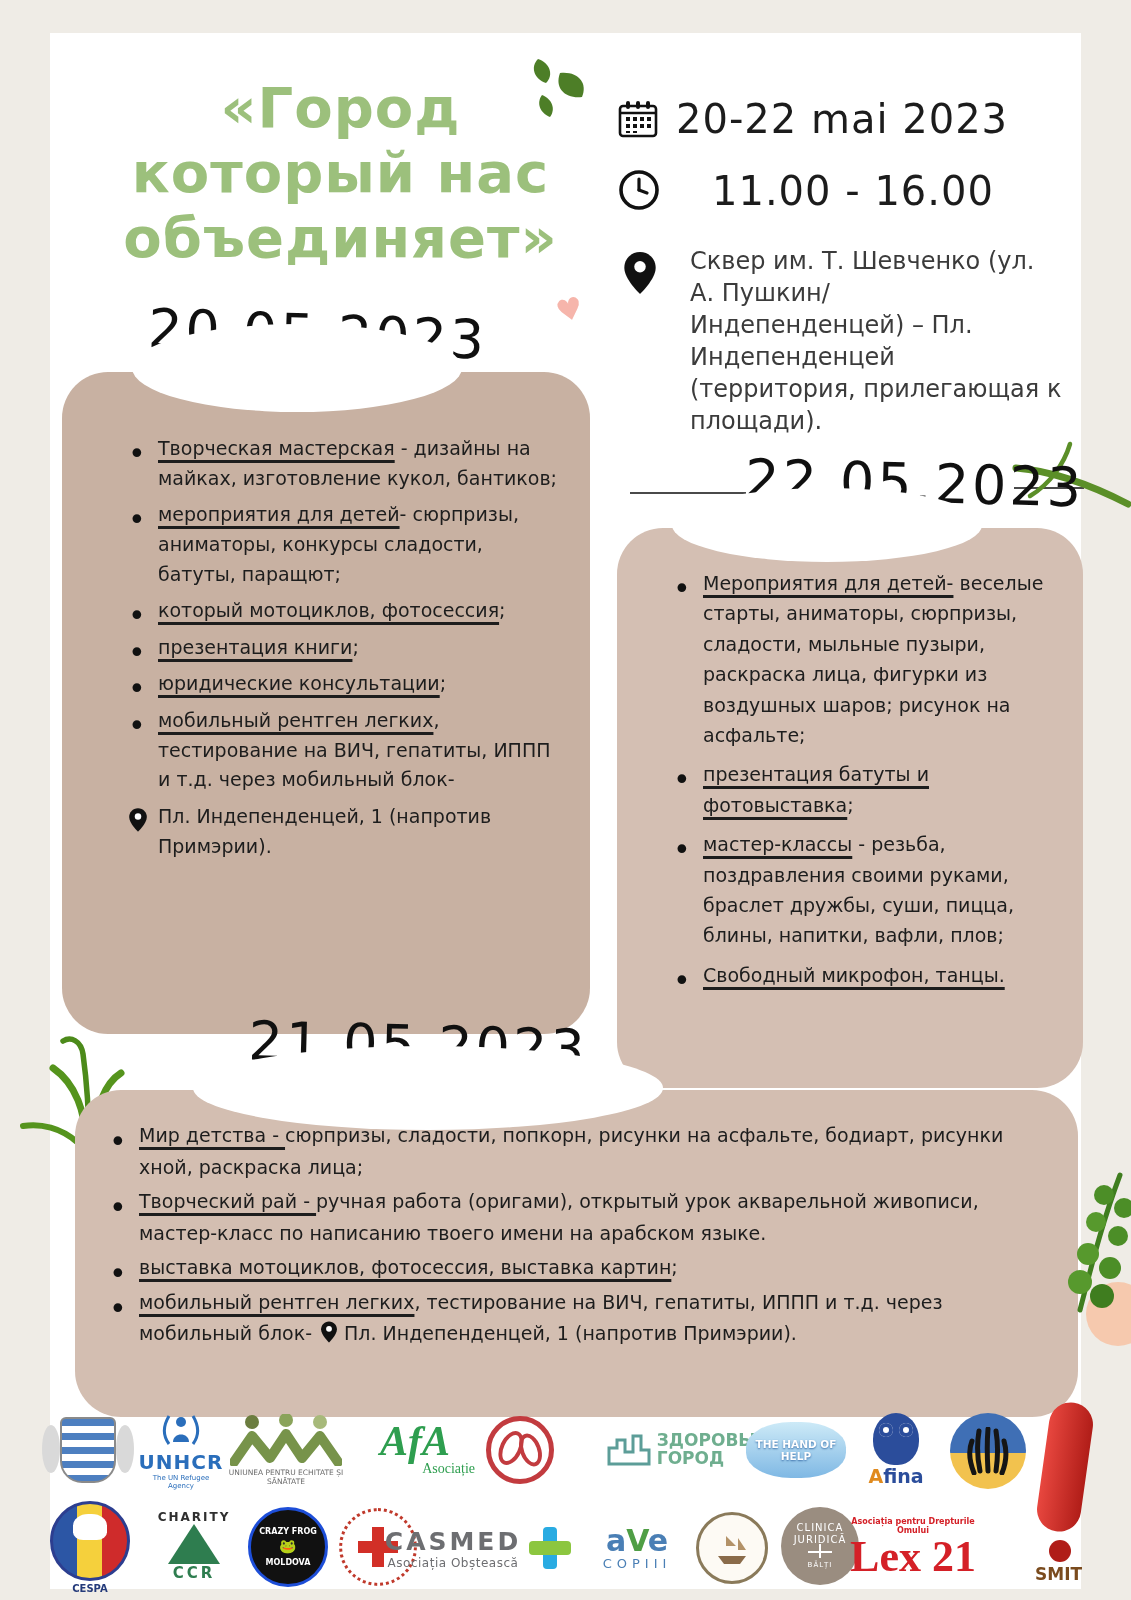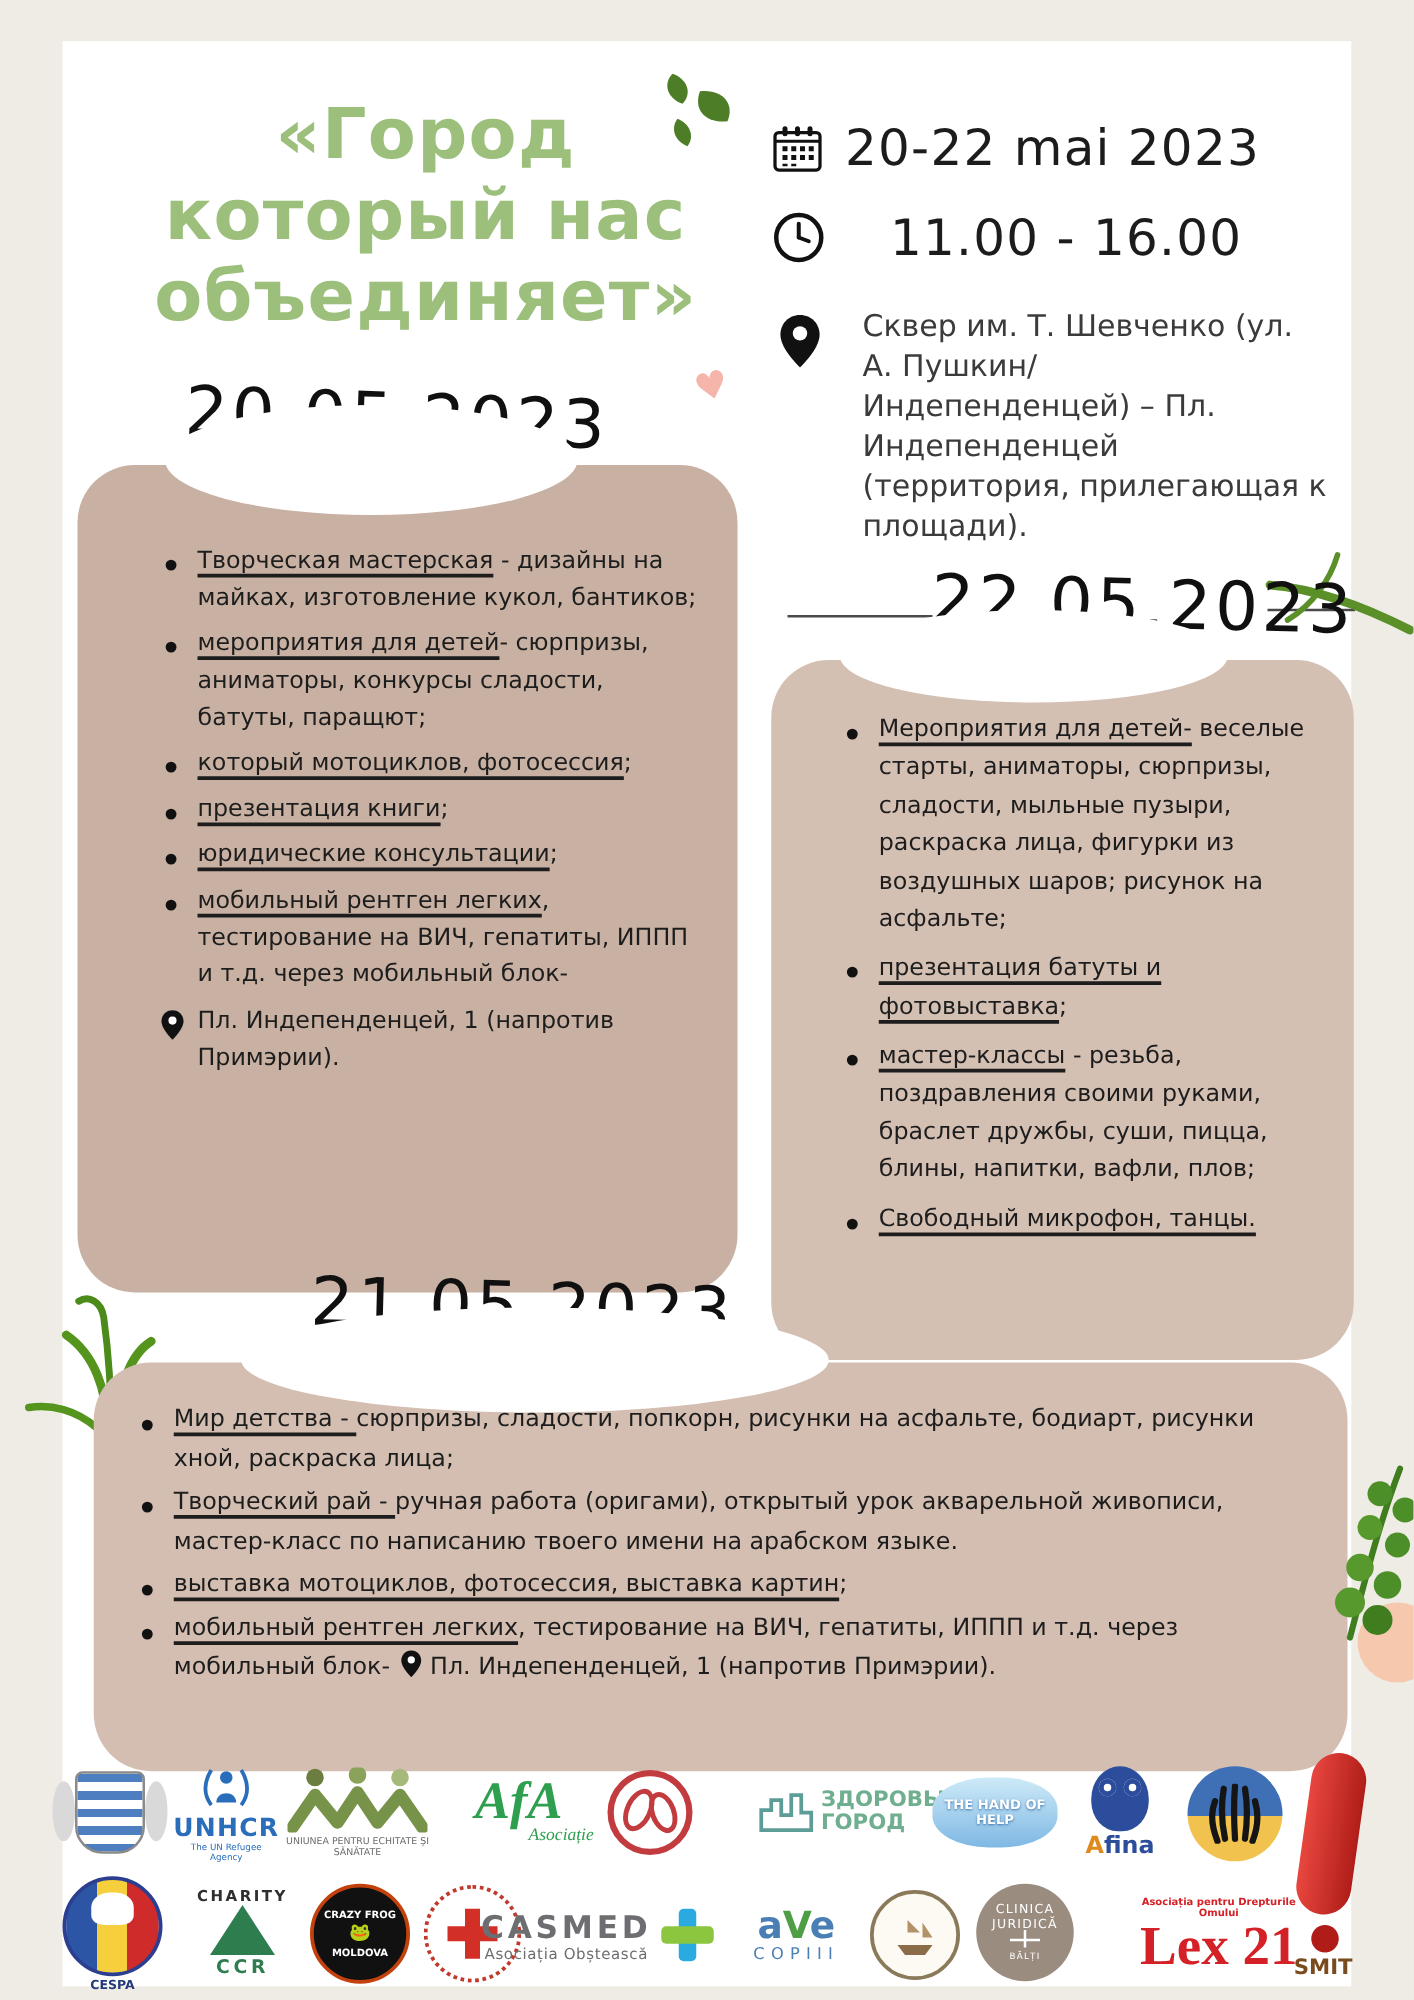--- a/index.html
+++ b/index.html
@@ -53,21 +53,21 @@
   
   .logo{position:absolute;display:flex;flex-direction:column;align-items:center;justify-content:center;text-align:center;}
   .cap{font-size:7.5px;color:#6b6b6b;margin-top:2px;}
   .shield{width:52px;height:62px;border:2px solid #8a8a8a;border-radius:6px 6px 22px 22px;
           background:repeating-linear-gradient(180deg,#4d7fc0 0 7px,#ffffff 7px 14px);position:relative;}
   .shield::before,.shield::after{content:"";position:absolute;top:6px;width:18px;height:48px;background:#d9d9d9;border-radius:50%;}
   .shield::before{left:-20px;} .shield::after{right:-20px;}
   .unhcr-main{font-size:20px;font-weight:bold;color:#2a6ebb;letter-spacing:1px;}
   .unhcr-sub{font-size:7px;color:#2a6ebb;}
   .afa-main{font-family:"Liberation Serif",serif;font-style:italic;font-weight:bold;font-size:42px;color:#2e9e4f;line-height:.9;}
-  .afa-sub{font-family:"Liberation Serif",serif;font-style:italic;font-size:14px;color:#2e9e4f;align-self:flex-end;}
+  .afa-sub{font-family:"Liberation Serif",serif;font-size:14px;color:#2e9e4f;align-self:flex-end;}
   .orn{width:58px;height:58px;border-radius:50%;border:5px solid #c23b3f;position:relative;background:#fff;}
   .orn::before{content:"";position:absolute;left:9px;top:9px;width:14px;height:28px;border:4px solid #c23b3f;border-radius:50%;transform:rotate(25deg);}
   .orn::after{content:"";position:absolute;right:8px;top:12px;width:13px;height:26px;border:4px solid #c23b3f;border-radius:50%;transform:rotate(-20deg);}
   .zg{display:flex;align-items:center;gap:6px;}
   .zg-txt{font-size:17px;font-weight:bold;color:#6fae8f;text-align:left;line-height:1.05;white-space:pre-line;}
   .hoh{width:100px;height:56px;border-radius:45%;background:linear-gradient(180deg,#cdeaf7,#7fb8e4);
        display:flex;align-items:center;justify-content:center;font-size:10.5px;font-weight:bold;color:#fff;
        text-shadow:0 1px 2px #3a6ea8;}
   .owl{width:46px;height:52px;background:#2b4d9b;border-radius:50% 50% 46% 46%;position:relative;}
   .owl::before,.owl::after{content:"";position:absolute;top:10px;width:14px;height:14px;background:#fff;border-radius:50%;box-shadow:inset 0 0 0 4px #2b4d9b;}
@@ -80,21 +80,21 @@
   .smit-ex{width:44px;height:130px;background:linear-gradient(90deg,#e8473f,#b01d18);border-radius:22px;transform:rotate(8deg);margin-left:8px;}
   .smit-dot{width:22px;height:22px;border-radius:50%;background:#b01d18;margin:8px 0 0 14px;}
   .smit-txt{font-size:17px;font-weight:bold;color:#7a4b1e;margin-top:2px;}
   .cespa-c{width:74px;height:74px;border-radius:50%;border:3px solid #2c3e90;
            background:linear-gradient(90deg,#2c56a5 0 33%,#f5d03c 33% 66%,#cf2b2b 66% 100%);position:relative;}
   .cespa-c::before{content:"";position:absolute;left:20px;top:10px;width:34px;height:26px;background:#fff;border-radius:45% 45% 30% 30%;}
   .cespa-t{font-size:10px;font-weight:bold;color:#243a7a;margin-top:2px;}
   .tent{width:0;height:0;border-left:26px solid transparent;border-right:26px solid transparent;border-bottom:40px solid #2e7d4f;}
   .charity-t{font-size:12px;font-weight:bold;color:#2f2f2f;letter-spacing:2px;}
   .ccr-t{font-size:15px;font-weight:bold;color:#2e7d4f;letter-spacing:3px;}
-  .frog{width:74px;height:74px;border-radius:50%;background:#111;border:3px solid #c2410c;color:#fff;
+  .frog{width:74px;height:74px;border-radius:50%;background:#111;border:3px solid #1d4ed8;color:#fff;
         display:flex;flex-direction:column;align-items:center;justify-content:center;font-size:8px;font-weight:bold;line-height:1.4;}
   .rc{width:72px;height:72px;border-radius:50%;border:3px dotted #c0392b;background:#fff;position:relative;}
   .rc::before{content:"";position:absolute;left:30px;top:16px;width:12px;height:40px;background:#d22f27;}
   .rc::after{content:"";position:absolute;left:16px;top:30px;width:40px;height:12px;background:#d22f27;}
   .casmed{flex-direction:row;gap:8px;}
   .casmed-t{font-size:25px;font-weight:bold;color:#6d6e71;letter-spacing:3px;}
   .casmed-s{font-size:12px;color:#6d6e71;letter-spacing:.5px;}
   .plus{position:relative;width:42px;height:42px;}
   .plus::before{content:"";position:absolute;left:14px;top:0;width:14px;height:42px;background:#29abe2;border-radius:4px;}
   .plus::after{content:"";position:absolute;left:0;top:14px;width:42px;height:14px;background:#8cc63f;border-radius:4px;}
@@ -336,17 +336,17 @@
     </div>
   </div>
   <div class="logo" style="left:776px;top:1500px;width:88px;height:92px;">
     <div class="clinica">
       <span>CLINICA
 JURIDICĂ</span>
       <div class="scales"></div>
       <span class="b">BĂLȚI</span>
     </div>
   </div>
-  <div class="logo" style="left:900px;top:1506px;width:150px;height:84px;">
+  <div class="logo" style="left:838px;top:1506px;width:150px;height:84px;">
     <div class="lex-s">Asociația pentru Drepturile Omului</div>
     <div class="lex-t">Lex 21</div>
   </div>
 </div>
 
 </body></html>

